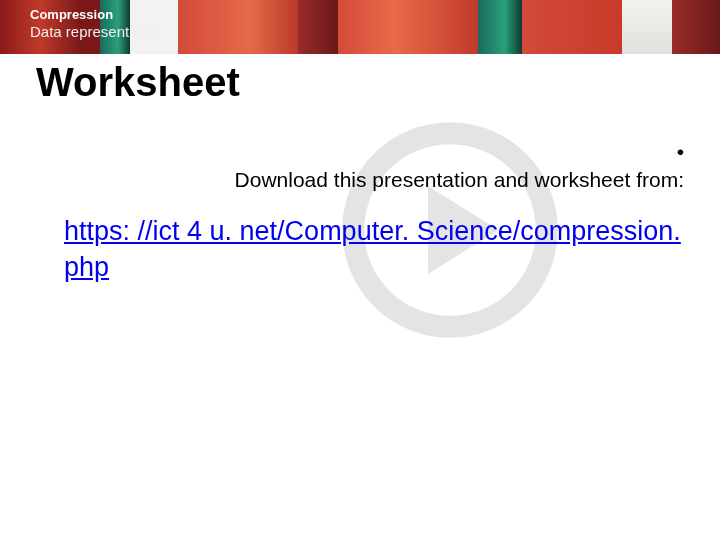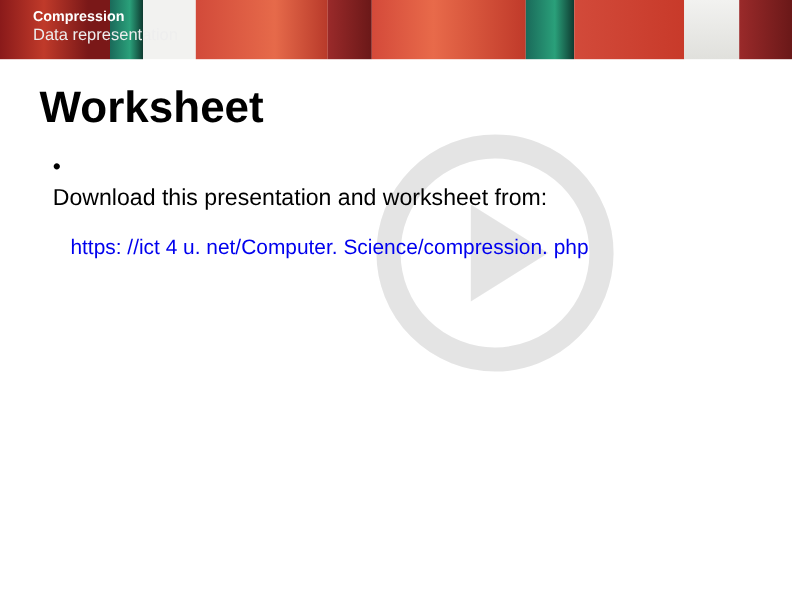--- a/index.html
+++ b/index.html
@@ -13,26 +13,26 @@
   .s4 { left: 178px; width: 120px; background: linear-gradient(90deg,#d24a3a 0%, #e66a4a 60%, #b83a2a 100%); }
   .s5 { left: 298px; width: 40px; background: linear-gradient(90deg,#9a2a2a 0%, #6a1818 100%); }
   .s6 { left: 338px; width: 140px; background: linear-gradient(90deg,#d44a3a 0%, #e86a4a 40%, #c03a2a 100%); }
   .s7 { left: 478px; width: 44px; background: linear-gradient(90deg,#1a6a5a 0%, #2aa07a 60%, #0e3a30 100%); }
   .s8 { left: 522px; width: 100px; background: linear-gradient(90deg,#d24a3a 0%, #c83a2a 100%); }
   .s9 { left: 622px; width: 50px; background: linear-gradient(180deg,#f2f2f0 0%, #e0e0dc 100%); }
   .s10 { left: 672px; width: 48px; background: linear-gradient(90deg,#9a2a2a 0%, #6a1818 100%); }
   .header-text { position: absolute; top: 7px; left: 30px; color: #fff; }
   .header-title { font-size: 13px; font-weight: 700; line-height: 1.2; }
   .header-sub { font-size: 15px; font-weight: 400; line-height: 1.2; color: #eee; }
-  .title { position: absolute; top: 76px; left: 36px; font-size: 40px; font-weight: 700; color: #000; }
+  .title { position: absolute; top: 60px; left: 36px; font-size: 40px; font-weight: 700; color: #000; }
   .body { position: absolute; top: 130px; left: 36px; right: 36px; font-size: 21px; color: #000; line-height: 1.35; }
-  .bullet { margin: 8px 0 18px 12px; }
+  .bullet { margin: 8px 0 18px 0; text-align: right; }
   .bullet-mark { display: inline-block; width: 20px; vertical-align: top; }
   .bullet-text { display: inline-block; width: calc(100% - 24px); vertical-align: top; }
-  .link { display: block; margin: 4px 0 40px 28px; color: #0000ee; font-size: 19px; }
+  .link { display: block; margin: 4px 0 40px 28px; color: #0000ee; text-decoration: underline; font-size: 27px; }
   .play-watermark { position: absolute; top: 120px; left: 340px; width: 220px; height: 220px; pointer-events: none; }
   .play-watermark svg { width: 100%; height: 100%; opacity: 0.10; }
 </style>
 </head>
 <body>
 
 <div class="slide">
 
   <div class="header-band">
     <div class="stripe s1"></div>

